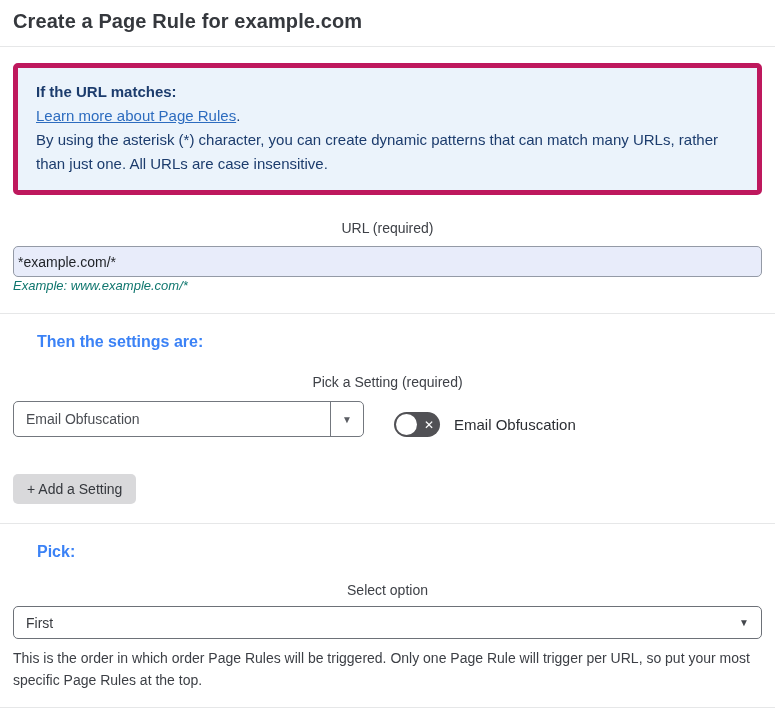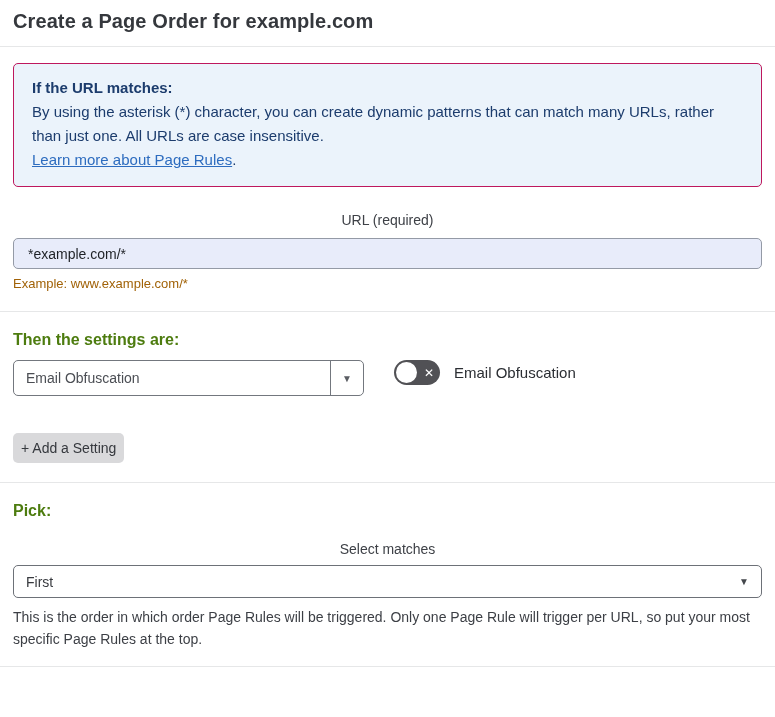--- a/index.html
+++ b/index.html
@@ -24,21 +24,21 @@
   .divider {
     border: none;
     border-top: 1px solid #e6e7e8;
     margin: 0 -13px;
   }
 
   
   .notice {
     margin-top: 16px;
     background: #ebf3fb;
-    border: 1px solid #be185d;
+    border: 5px solid #be185d;
     border-radius: 5px;
     padding: 12px 18px 14px 18px;
     color: #1c3c6d;
     font-size: 15px;
     line-height: 24px;
   }
   .notice-heading { font-weight: 700; }
   .notice-link {
     color: #2d6cbf;
     text-decoration: underline;
@@ -53,46 +53,48 @@
     color: #3e4147;
     text-align: center;
   }
   .url-input {
     margin-top: 10px;
     width: 749px;
     height: 31px;
     background: #e8ecfa;
     border: 1px solid #949aa6;
     border-radius: 5px;
-    padding: 0 14px;
+    padding: 0 4px;
     font-family: "Liberation Sans", sans-serif;
     font-size: 14px;
     color: #1e2126;
     outline: none;
   }
   .hint-text {
-    margin-top: 7px;
+    margin-top: 1px;
     font-size: 13px;
-    color: #a16207;
+    color: #0f766e;
+    font-style: italic;
   }
   .divider-mid { margin-top: 20px; }
 
   
   .section-heading {
     margin-top: 19px;
     font-size: 16px;
     font-weight: 700;
-    color: #4d7c0f;
+    color: #3b82f6;
+    margin-left: 24px;
   }
 
   
   .setting-row {
     margin-top: 11px;
     display: flex;
-    align-items: flex-start;
+    align-items: flex-end;
   }
   .select-box {
     width: 351px;
     height: 36px;
     border: 1px solid #73777e;
     border-radius: 5px;
     background: #ffffff;
     display: flex;
     align-items: center;
     cursor: pointer;
@@ -163,21 +165,21 @@
     font-size: 14px;
     cursor: pointer;
   }
   .btn-gray {
     background: #d9d9db;
     color: #35383d;
   }
   .add-setting-btn {
     margin-top: 37px;
     height: 30px;
-    padding: 0 8px;
+    padding: 0 14px;
   }
   .divider-settings { margin-top: 19px; }
   .divider-order { margin-top: 16px; }
 
   
   .order-select {
     margin-top: 8px;
     width: 749px;
     height: 33px;
     border: 1px solid #6d7178;
@@ -204,37 +206,38 @@
     line-height: 22px;
     color: #3c3f45;
     max-width: 749px;
   }
 </style>
 </head>
 <body>
 
 <div class="container">
 
-  <h1 class="page-title">Create a Page Order for example.com</h1>
+  <h1 class="page-title">Create a Page Rule for example.com</h1>
   <hr class="divider">
 
   <div class="notice">
     <div class="notice-heading">If the URL matches:</div>
+    <div><a class="notice-link">Learn more about Page Rules</a><span>.</span></div>
     <div><span>By using the asterisk (*) character, you can create dynamic patterns that can match many URLs, rather than just one. All URLs are case insensitive.</span></div>
-    <div><a class="notice-link">Learn more about Page Rules</a><span>.</span></div>
   </div>
 
   <label class="field-label">URL (required)</label>
   <input class="url-input" type="text" value="*example.com/*" style="">
   <div class="hint-text">Example: www.example.com/*</div>
 
   <hr class="divider divider-mid">
 
   <h2 class="section-heading">Then the settings are:</h2>
 
+  <label class="field-label" style="margin-top:23px;">Pick a Setting (required)</label>
 
   <div class="setting-row">
     <div class="select-box">
       <span class="select-value">Email Obfuscation</span>
       <span class="select-caret-seg">
           <span>▼</span>
         </span>
     </div>
     <div class="toggle-wrap">
       <div class="toggle">
@@ -244,21 +247,21 @@
       <span class="toggle-label">Email Obfuscation</span>
     </div>
   </div>
 
   <button class="btn btn-gray add-setting-btn">+ Add a Setting</button>
 
   <hr class="divider divider-settings">
 
   <h2 class="section-heading">Pick:</h2>
 
-  <label class="field-label" style="margin-top:21px;">Select matches</label>
+  <label class="field-label" style="margin-top:21px;">Select option</label>
 
   <div class="order-select">
     <span class="select-value">First</span>
     <span class="caret">▼</span>
   </div>
 
   <p class="order-help">This is the order in which order Page Rules will be triggered. Only one Page Rule will trigger per URL, so put your most specific Page Rules at the top.</p>
 
   <hr class="divider divider-order">
 

